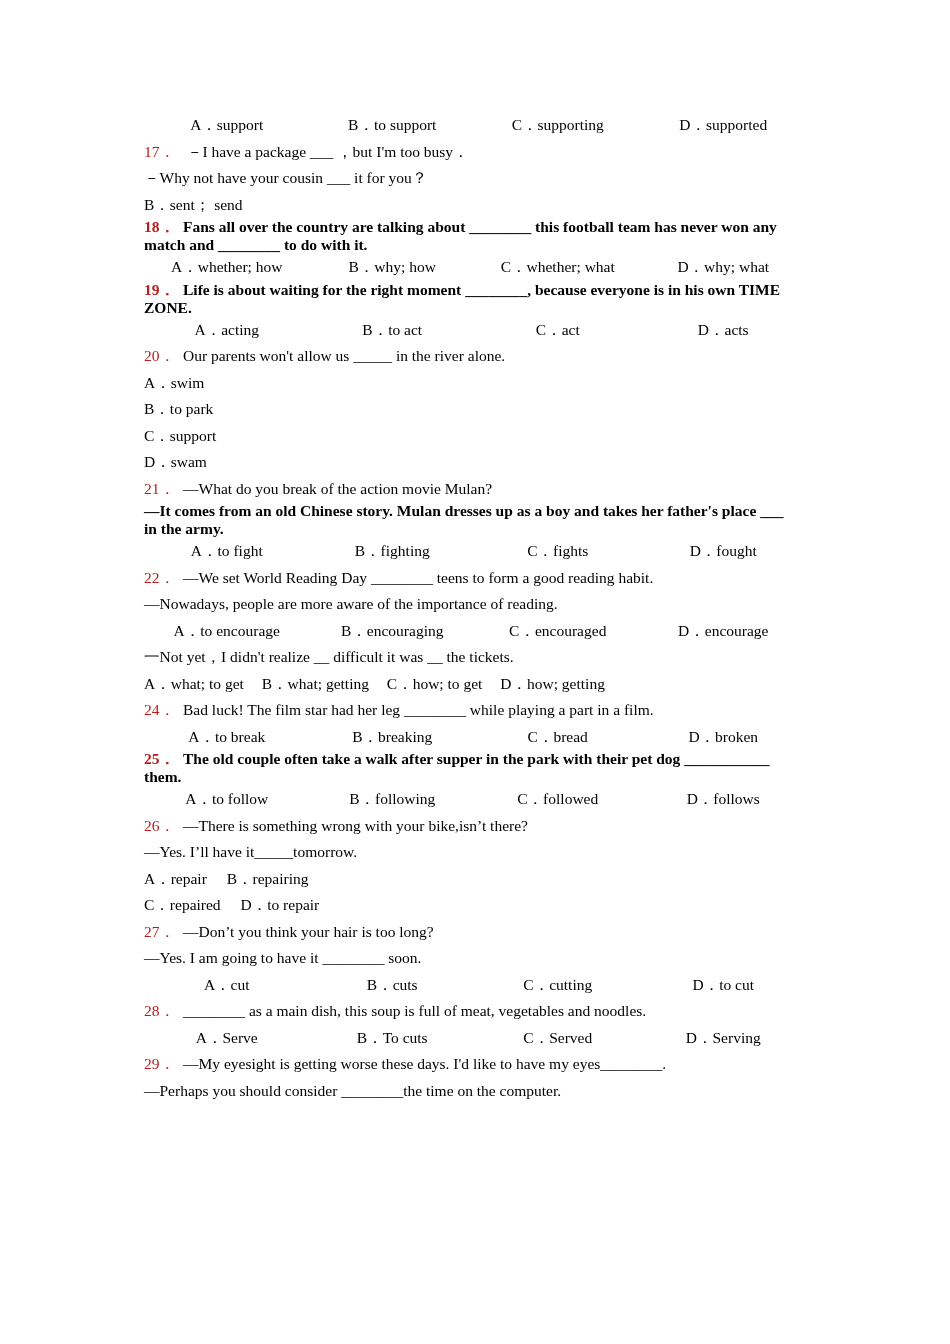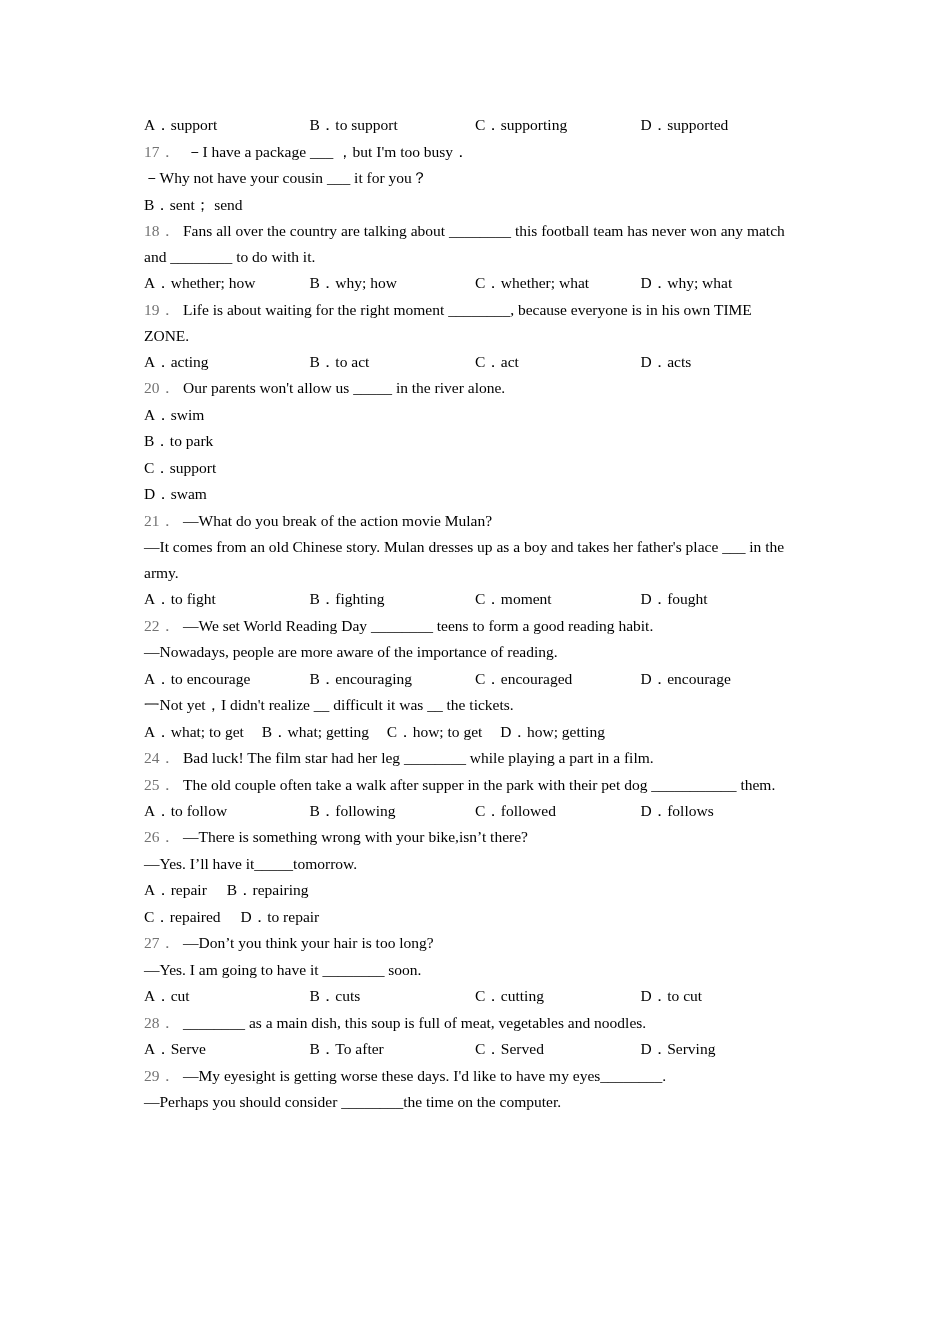--- a/index.html
+++ b/index.html
@@ -1,23 +1,23 @@
 <!DOCTYPE html>
 <html><head>
 <meta charset="utf-8">
 <style>
   html, body { margin: 0; padding: 0; background: #ffffff; }
   body { width: 950px; height: 1344px; position: relative; overflow: hidden;
          font-family: "Liberation Serif", "DejaVu Serif", serif; font-size: 15.5px; color: #000; }
   .page { position: absolute; left: 144px; top: 112px; width: 650px; }
   .line { height: 26.5px; line-height: 26.5px; white-space: nowrap; position: relative; }
-  .wrap { white-space: normal; height: auto; line-height: 26px; }
-  .qnum { color: #737373; margin-right: 8px; }
+  .wrap { white-space: normal; height: auto; line-height: 18px; font-weight: bold; }
+  .qnum { color: #b91c1c; margin-right: 8px; }
   .opts { display: flex; }
-  .opt { flex: 0 0 165.5px; }
+  .opt { flex: 0 0 165.5px; text-align: center; }
   .opt2 { flex: 0 0 331px; }
   .opt-inline { margin-right: 14px; }
   .opt-inline-wide { margin-right: 16px; }
 </style>
 </head>
 <body>
 
 <div class="page">
 
   <div class="line opts">
@@ -63,21 +63,21 @@
   <div class="line">C．support</div>
   <div class="line">D．swam</div>
 
   <div class="line">
     <span class="qnum">21．</span><span>—What do you break of the action movie Mulan?</span>
   </div>
   <div class="line wrap">—It comes from an old Chinese story. Mulan dresses up as a boy and takes her father's place ___ in the army.</div>
   <div class="line opts">
     <span class="opt">A．to fight</span>
     <span class="opt">B．fighting</span>
-    <span class="opt">C．moment</span>
+    <span class="opt">C．fights</span>
     <span class="opt">D．fought</span>
   </div>
 
   <div class="line">
     <span class="qnum">22．</span><span>—We set World Reading Day ________ teens to form a good reading habit.</span>
   </div>
   <div class="line">—Nowadays, people are more aware of the importance of reading.</div>
   <div class="line opts">
     <span class="opt">A．to encourage</span>
     <span class="opt">B．encouraging</span>
@@ -88,20 +88,26 @@
   <div class="line">一Not yet，I didn't realize __ difficult it was __ the tickets.</div>
   <div class="line">
     <span class="opt-inline">A．what; to get</span>
     <span class="opt-inline">B．what; getting</span>
     <span class="opt-inline">C．how; to get</span>
     <span class="opt-inline">D．how; getting</span>
   </div>
 
   <div class="line">
     <span class="qnum">24．</span><span>Bad luck! The film star had her leg ________ while playing a part in a film.</span>
+  </div>
+  <div class="line opts">
+    <span class="opt">A．to break</span>
+    <span class="opt">B．breaking</span>
+    <span class="opt">C．bread</span>
+    <span class="opt">D．broken</span>
   </div>
 
   <div class="line wrap">
     <span class="qnum">25．</span><span>The old couple often take a walk after supper in the park with their pet dog ___________ them.</span>
   </div>
   <div class="line opts">
     <span class="opt">A．to follow</span>
     <span class="opt">B．following</span>
     <span class="opt">C．followed</span>
     <span class="opt">D．follows</span>
@@ -129,21 +135,21 @@
     <span class="opt">B．cuts</span>
     <span class="opt">C．cutting</span>
     <span class="opt">D．to cut</span>
   </div>
 
   <div class="line">
     <span class="qnum">28．</span><span>________ as a main dish, this soup is full of meat, vegetables and noodles.</span>
   </div>
   <div class="line opts">
     <span class="opt">A．Serve</span>
-    <span class="opt">B．To after</span>
+    <span class="opt">B．To cuts</span>
     <span class="opt">C．Served</span>
     <span class="opt">D．Serving</span>
   </div>
 
   <div class="line">
     <span class="qnum">29．</span><span>—My eyesight is getting worse these days. I'd like to have my eyes________.</span>
   </div>
   <div class="line">—Perhaps you should consider ________the time on the computer.</div>
 
 </div>

